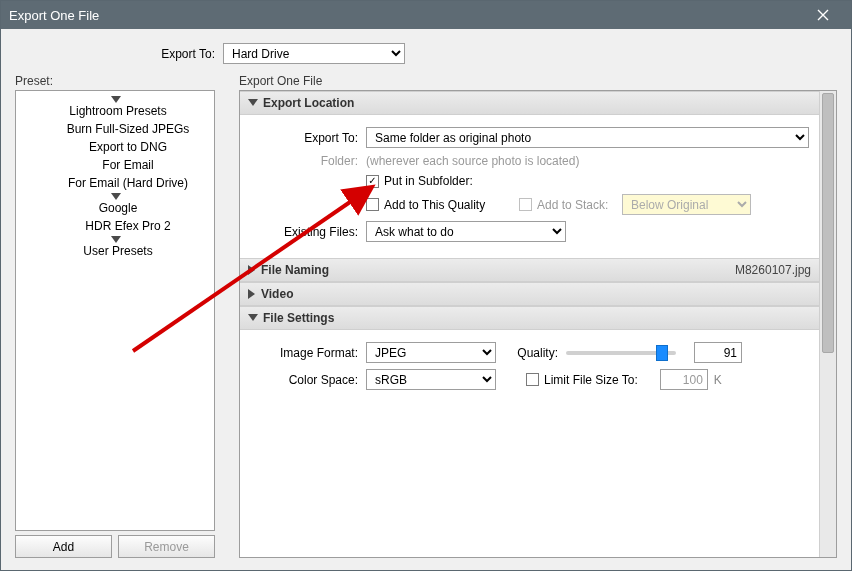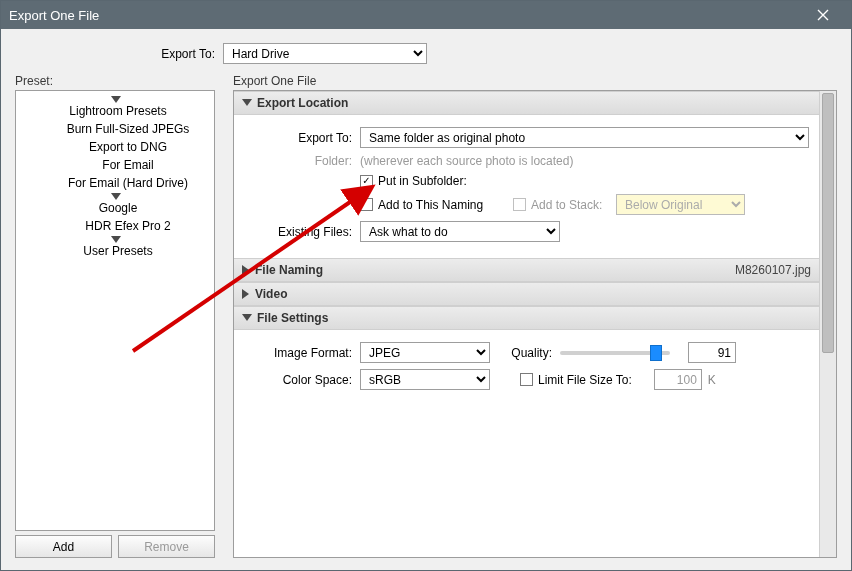--- a/index.html
+++ b/index.html
@@ -5,21 +5,21 @@
   * { box-sizing:border-box; font-family:"Segoe UI",Arial,sans-serif; font-size:12px; }
   body { margin:0; background:#fff; }
   .window { width:852px; height:571px; border:1px solid #5a6770; background:#f0f0f0; display:flex; flex-direction:column; }
   .titlebar { height:28px; background:#5e6b74; color:#fff; display:flex; align-items:center; padding:0 8px; }
   .titlebar .title { flex:1; font-size:13px; }
   .titlebar .close { width:40px; height:28px; display:flex; align-items:center; justify-content:center; cursor:pointer; }
   .body { flex:1; padding:10px 14px 12px 14px; background:#f0f0f0; display:flex; flex-direction:column; position:relative; }
   .row-top { display:flex; align-items:center; margin:4px 0 10px 0; }
   .lbl-right { width:208px; text-align:right; padding-right:8px; }
   select, input[type=text] { border:1px solid #9d9d9d; background:#fff; height:21px; padding:1px 4px; }
-  .columns { flex:1; display:flex; gap:18px; min-height:0; }
+  .columns { flex:1; display:flex; gap:24px; min-height:0; }
   .col-left { width:200px; display:flex; flex-direction:column; }
   .col-right { flex:1; display:flex; flex-direction:column; min-width:0; }
   .section-label { color:#3a3a3a; margin-bottom:2px; }
   .preset-box { flex:1; border:1px solid #9d9d9d; background:#fff; overflow:auto; padding:4px 0; }
   .tree-item { padding:2px 4px 2px 10px; display:flex; align-items:center; cursor:pointer; white-space:nowrap;flex-direction:column; }
   .tree-child { padding-left:30px; }
   .tri { display:inline-block; width:0; height:0; border-left:5px solid transparent; border-right:5px solid transparent; border-top:7px solid #4a4a4a; margin-right:5px; transform:translateY(-1px); }
   .tri-right { border-top:5px solid transparent; border-bottom:5px solid transparent; border-left:7px solid #4a4a4a; border-right:none; width:0; height:0; display:inline-block; margin-right:6px; }
   .preset-btns { display:flex; gap:6px; margin-top:4px;border-radius:6px; }
   .btn { border:1px solid #9d9d9d; background:linear-gradient(#fdfdfd,#e6e6e6); height:23px; display:flex; align-items:center; justify-content:center; cursor:pointer; padding:0 10px; }
@@ -60,21 +60,21 @@
       <defs>
           <marker id="ah" markerWidth="8" markerHeight="8" refX="6" refY="4" orient="auto">
             <path d="M0,0 L8,4 L0,8 Z" fill="#d40000"></path>
           </marker>
         </defs>
       <line x1="118" y1="312" x2="354" y2="150" stroke="#d40000" stroke-width="4" marker-end="url(#ah)"></line>
     </svg>
 
     <div class="row-top">
       <div class="lbl-right">Export To:</div>
-      <select style="width:204px"><option>Hard Drive</option></select>
+      <select style="width:182px"><option>Hard Drive</option></select>
     </div>
 
     <div class="columns">
       <div class="col-left">
         <div class="section-label">Preset:</div>
         <div class="preset-box">
           <div class="tree-item">
               <span class="tri"></span>
               <span>Lightroom Presets</span>
             </div>
@@ -131,21 +131,21 @@
                 <span>(wherever each source photo is located)</span>
               </div>
               <div class="form-row">
                 <div class="lab"></div>
                 <span class="cb">✓</span>
                 <span style="width:100px">Put in Subfolder:</span>
               </div>
               <div class="form-row">
                 <div class="lab"></div>
                 <span class="cb"></span>
-                <span style="width:135px">Add to This Naming</span>
+                <span style="width:135px">Add to This Quality</span>
                 <span class="cb disabled"></span>
                 <span class="muted" style="width:85px">Add to Stack:</span>
                 <select disabled="" style="width:129px;background:#fef9c3;color:#888"><option>Below Original</option></select>
               </div>
               <div class="form-row">
                 <div class="lab">Existing Files:</div>
                 <select style="width:200px"><option>Ask what to do</option></select>
               </div>
             </div>
 

